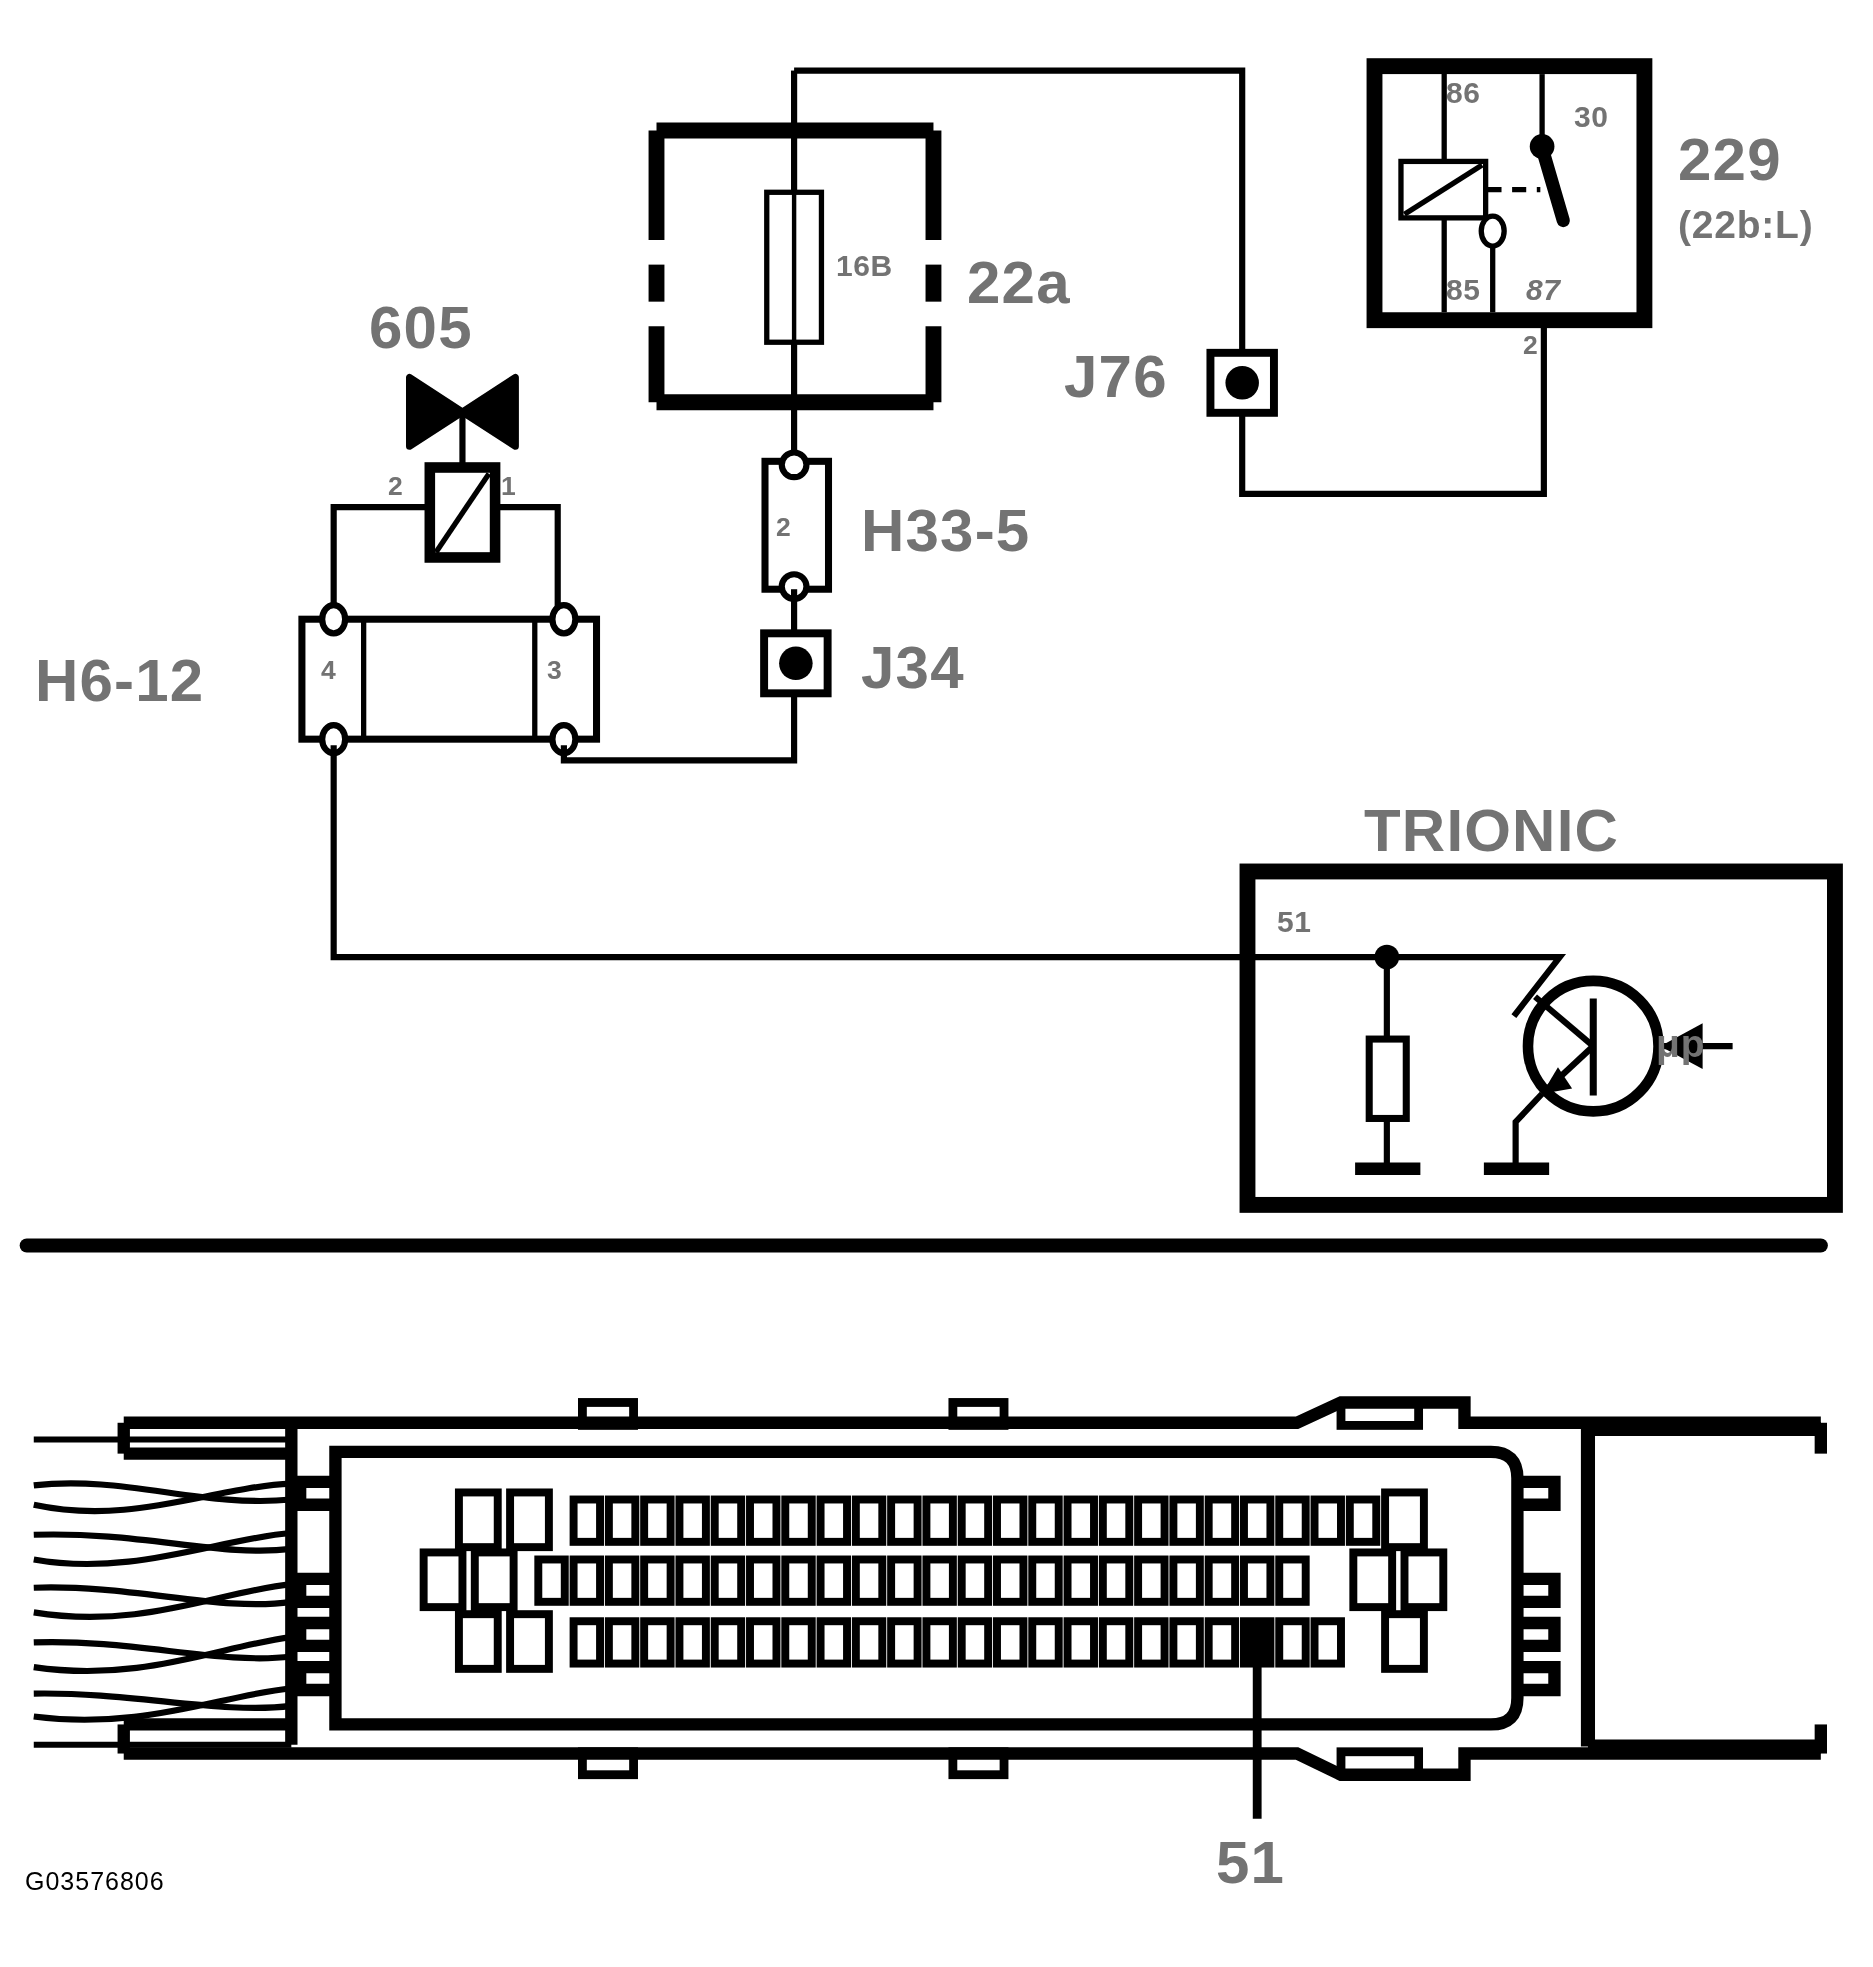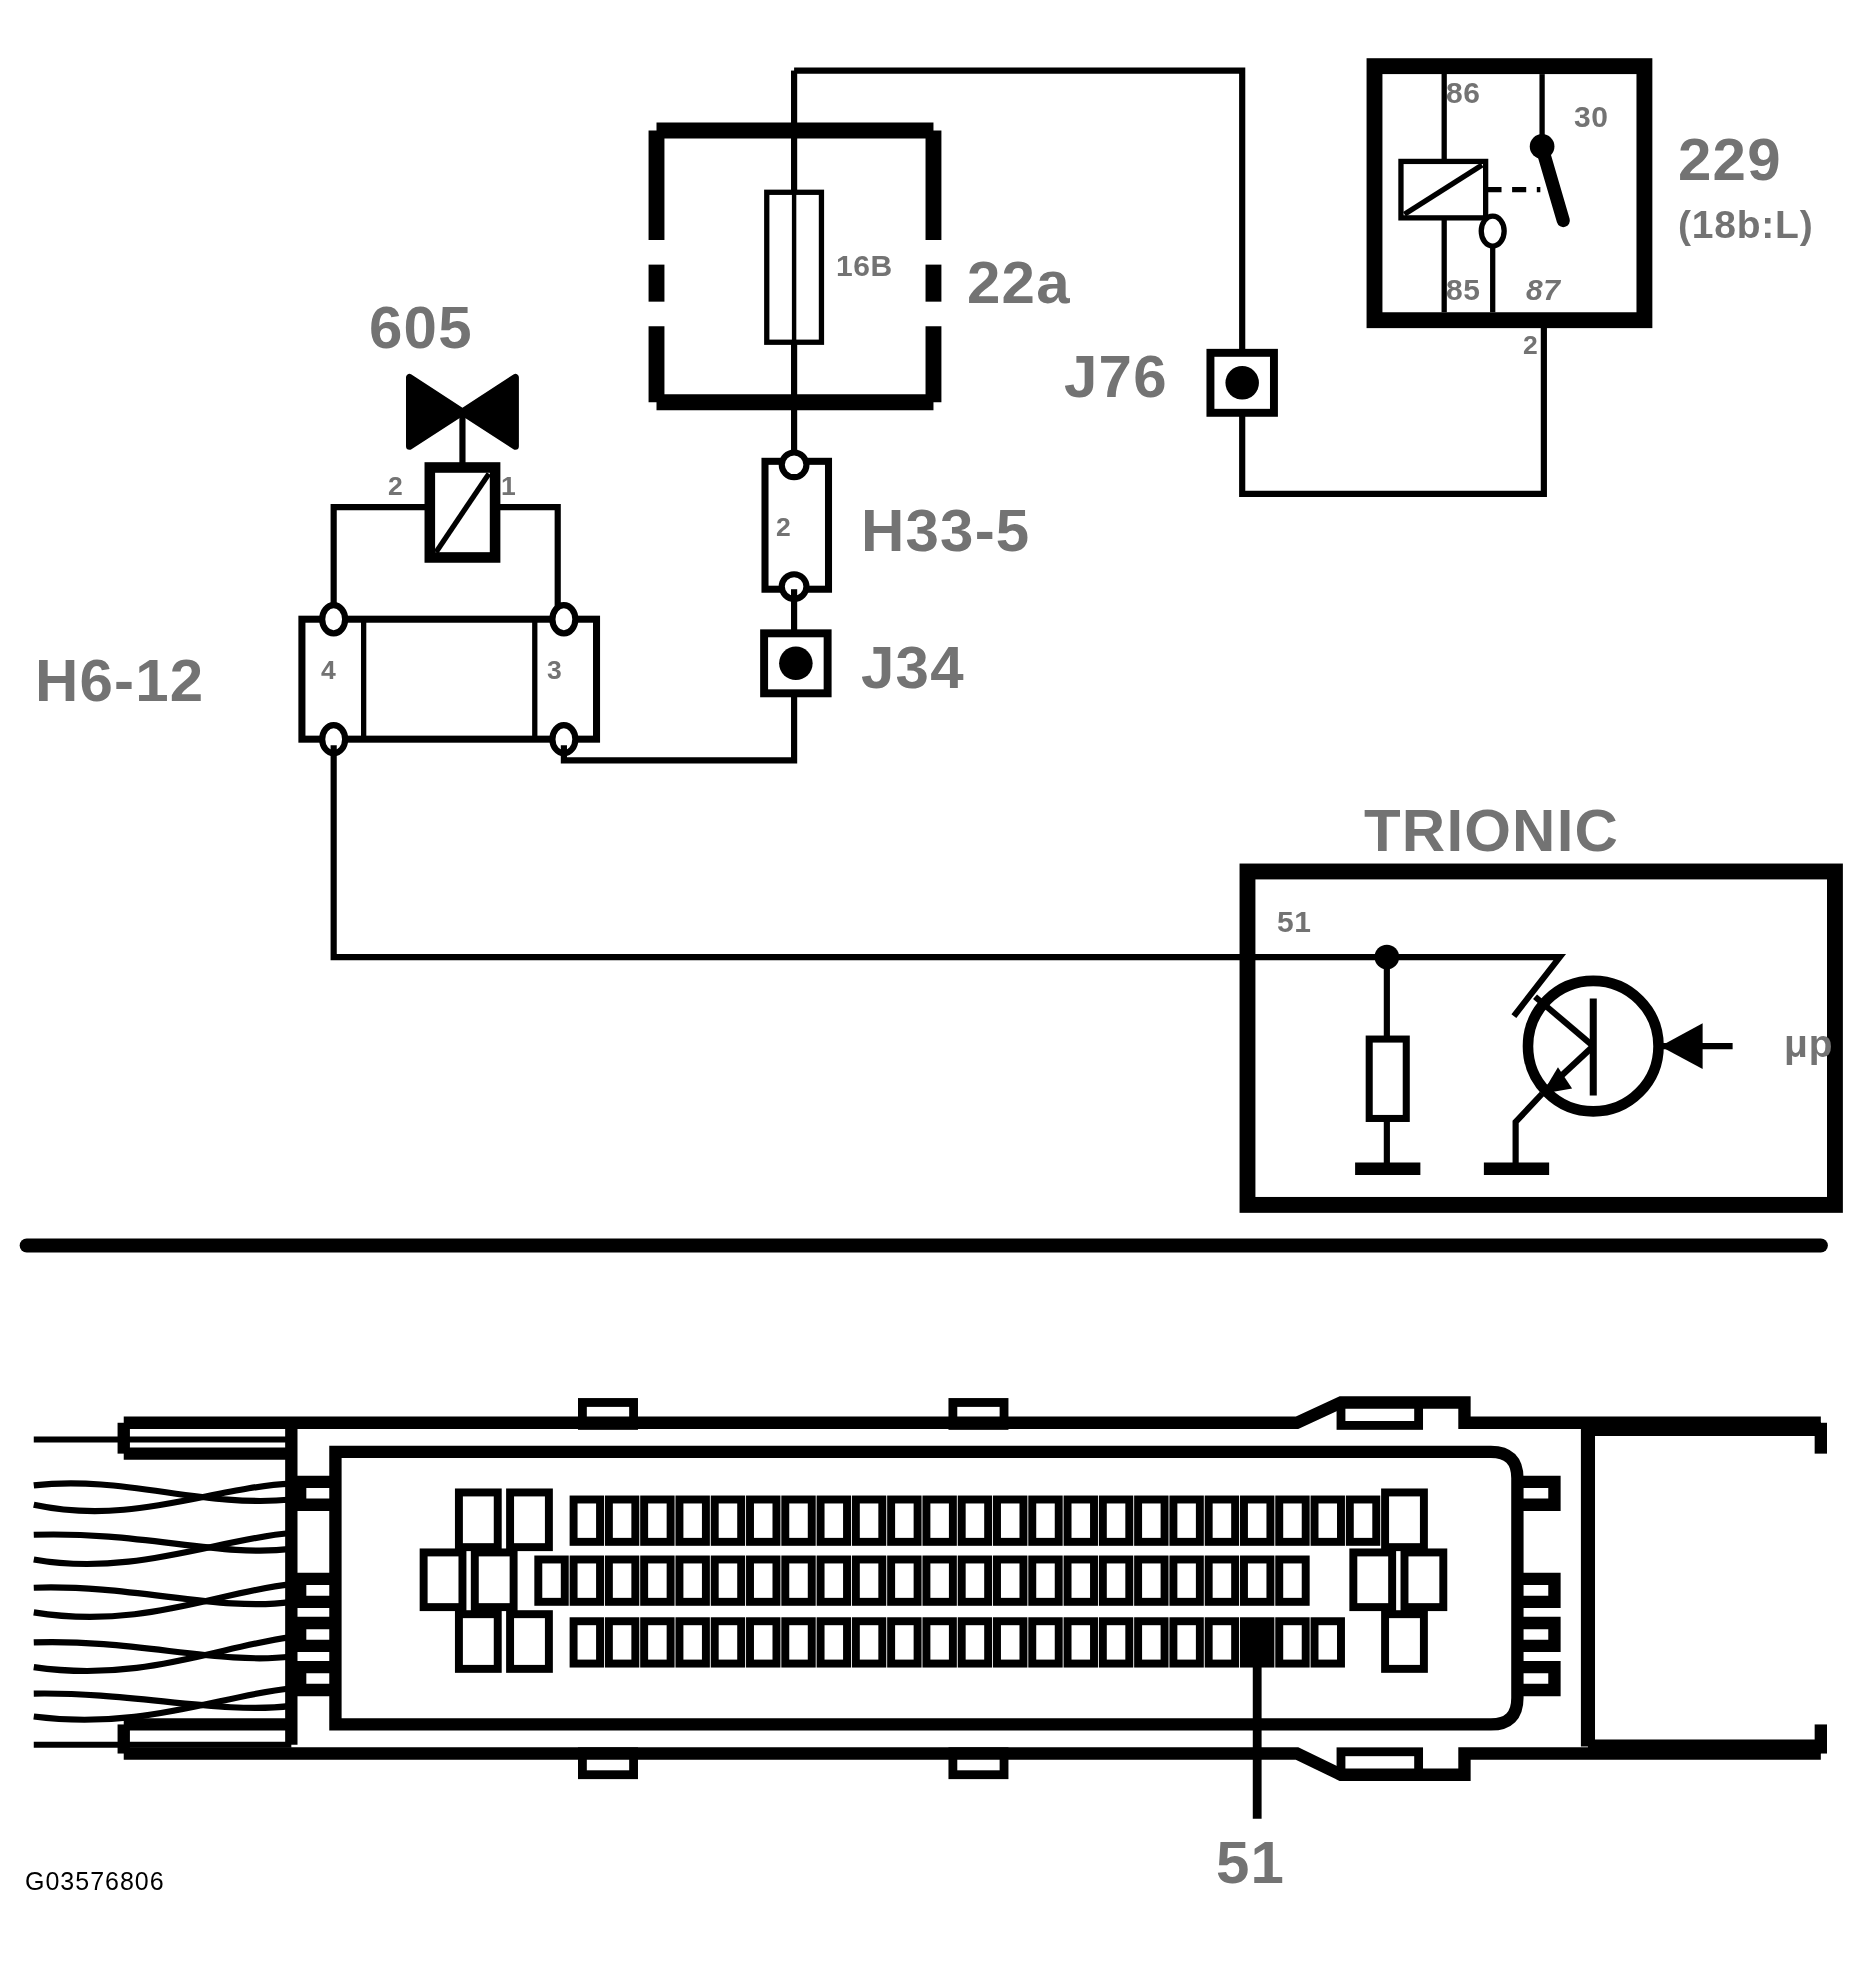--- a/index.html
+++ b/index.html
@@ -379,40 +379,40 @@
   <div class="lbl lbl-sm" style="left:1574px; top:76px;margin-top:24px;">30</div>
 
   <div class="lbl lbl-sm" style="left:1446px; top:273px;">85</div>
 
   <div class="lbl lbl-sm" style="left:1526px; top:273px;font-style:italic;">87</div>
 
   <div class="lbl lbl-tiny" style="left:1523px; top:330px;">2</div>
 
   <div class="lbl lbl-big" style="left:1678px; top:125px;">229</div>
 
-  <div class="lbl lbl-mid" style="left:1678px; top:203px;">(18b:L)</div>
+  <div class="lbl lbl-mid" style="left:1678px; top:203px;">(22b:L)</div>
 
   <div class="lbl lbl-big" style="left:1064px; top:342px;">J76</div>
 
   <div class="lbl lbl-big" style="left:35px; top:646px;">H6-12</div>
 
   <div class="lbl lbl-tiny" style="left:321px; top:655px;">4</div>
 
   <div class="lbl lbl-tiny" style="left:547px; top:655px;">3</div>
 
   <div class="lbl lbl-tiny" style="left:776px; top:512px;">2</div>
 
   <div class="lbl lbl-big" style="left:861px; top:496px;">H33-5</div>
 
   <div class="lbl lbl-big" style="left:861px; top:633px;">J34</div>
 
   <div class="lbl lbl-big" style="left:1364px; top:796px;">TRIONIC</div>
 
   <div class="lbl lbl-sm" style="left:1277px; top:905px;">51</div>
 
-  <div class="lbl lbl-mid" style="left:1784px; top:1022px;">μp</div>
+  <div class="lbl lbl-mid" style="left:1656px; top:1022px;">μp</div>
 
   <div class="lbl lbl-big" style="left:1216px; top:1828px;">51</div>
 
   <div class="footer-code">G03576806</div>
 
 </div>
 
 
 </body></html>

